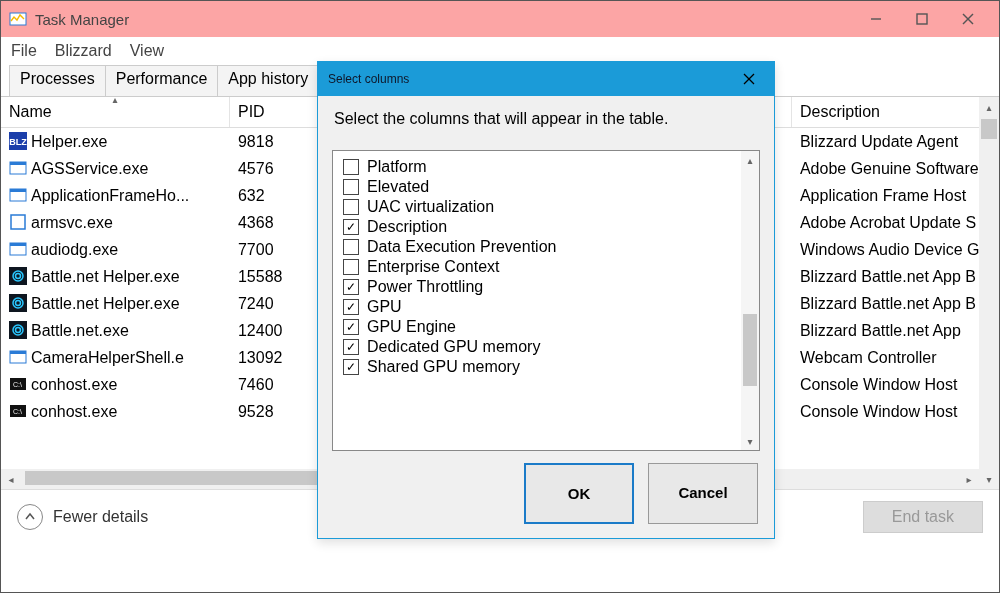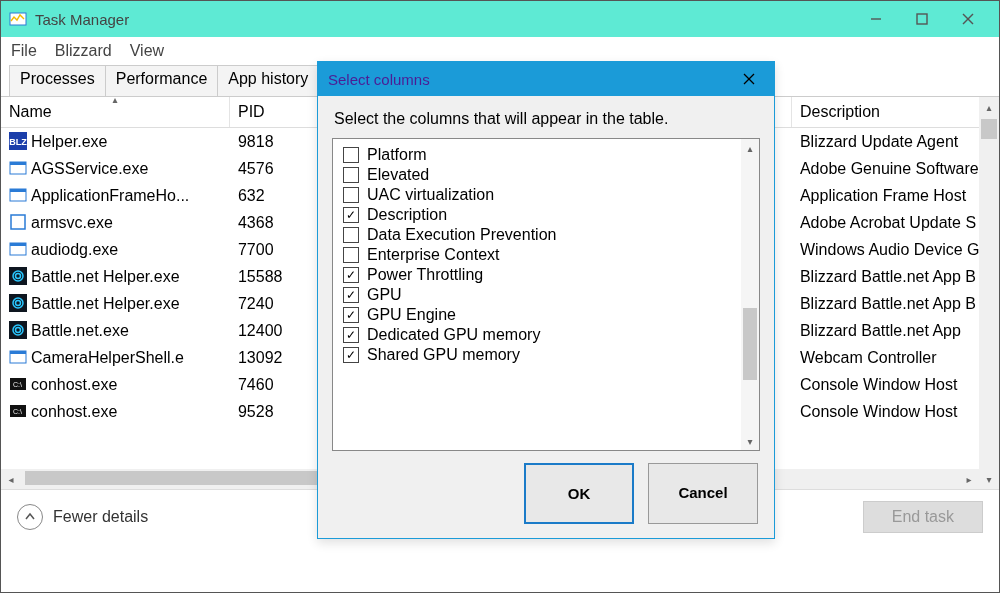--- a/index.html
+++ b/index.html
@@ -15,21 +15,21 @@
     overflow: hidden;
     border: 1px solid #555;
     position: relative;
   }
   
   .titlebar {
     height: 36px;
     display: flex;
     align-items: center;
     padding: 0 8px;
-    background: #5eead4;
+    background: #fca5a5;
   }
   .titlebar .app-icon {
     width: 18px; height: 18px;
     margin-right: 8px;
     display: inline-flex; align-items: center; justify-content: center;
   }
   .titlebar .title { flex: 0 0 auto; color: #444; }
   .titlebar .spacer { flex: 1; }
   .ctrl-btn {
     width: 46px; height: 30px;
@@ -177,38 +177,38 @@
     left: 316px; top: 60px;
     width: 458px; height: 478px;
     border: 1px solid #1b9bd8;
     background: #f0f0f0;
     display: flex; flex-direction: column;
     box-shadow: 0 4px 10px rgba(0,0,0,0.12);
   }
   .dlg-titlebar {
     height: 34px;
     background: #1b9bd8;
-    color: #4c1d95;
+    color: #0f172a;
     display: flex; align-items: center;
     padding: 0 10px;
-    font-size: 15px;
+    font-size: 12px;
   }
   .dlg-titlebar .x {
     margin-left: auto;
     width: 30px; height: 26px;
     display: flex; align-items: center; justify-content: center;
     color: #000;
     font-size: 14px;
   }
   .dlg-instruct {
     padding: 14px 16px 10px;
     font-size: 16px;
   }
   .dlg-list-wrap {
-    margin: 0 14px 12px;
+    margin: 12px 14px 12px;
     flex: 1;
     border: 1px solid #888;
     background: #fff;
     overflow: hidden;
     position: relative;
   }
   .dlg-list {
     padding: 6px 6px;
   }
   .dlg-item {

